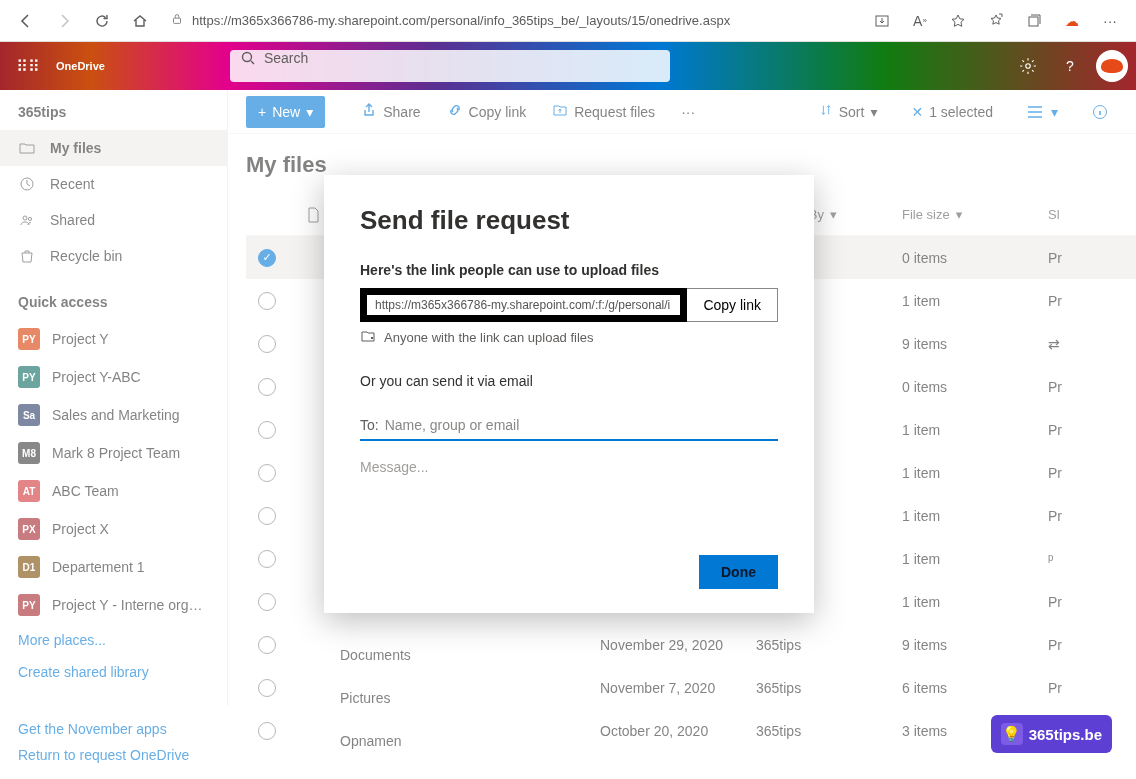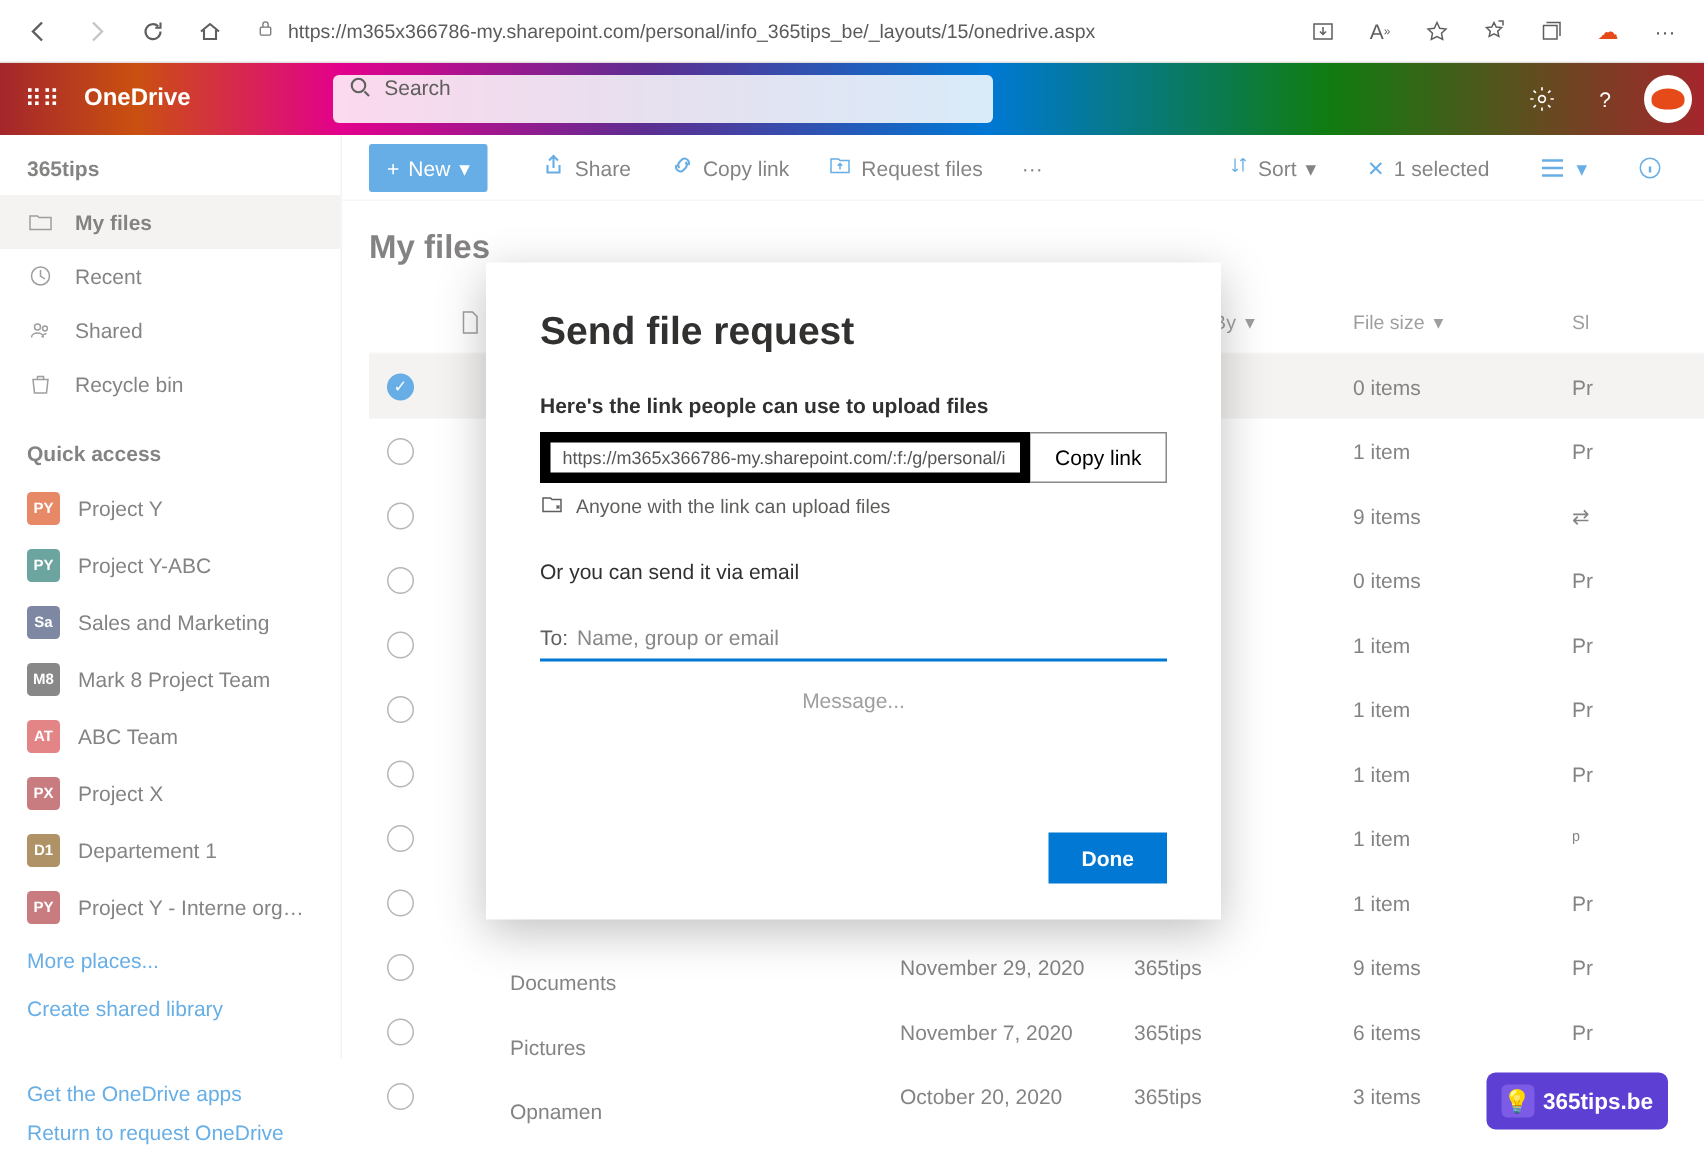--- a/index.html
+++ b/index.html
@@ -9,21 +9,21 @@
   .browser-bar { height: 42px; display: flex; align-items: center; padding: 0 10px; gap: 6px; border-bottom: 1px solid #e1dfdd; }
   .bb-btn { width: 32px; height: 32px; display: flex; align-items: center; justify-content: center; color: #605e5c; border-radius: 4px; }
   .bb-btn.disabled { color: #c8c6c4; }
   .url-box { flex: 1; height: 30px; display: flex; align-items: center; padding: 0 8px; border-radius: 4px; gap: 8px; color: #5b5b5b; font-size: 13px; }
   .url-box .lock { color: #777; }
   .url-text { white-space: nowrap; overflow: hidden; }
 
   
   .suite-header { height: 48px; background: linear-gradient(90deg,#a4262c 0%,#ca5010 8%,#e3008c 20%,#5c2e91 38%,#0078d4 58%,#107c10 78%,#a4262c 100%); display: flex; align-items: center; color: #fff; padding: 0 8px; gap: 8px; }
   .waffle { width: 40px; text-align: center; font-size: 16px; }
-  .app-name { font-weight: 600; font-size: 16px; flex: 0 0 auto; }
+  .app-name { font-weight: 600; font-size: 11px; flex: 0 0 auto; margin-right: 30px; }
   .search-box { flex: 0 0 440px; height: 32px; background: rgba(255,255,255,.85); border-radius: 4px; display: flex; padding: 0 10px; color: #605e5c; gap: 8px; margin-left: 87px;}
   .suite-right { margin-left: auto; display: flex; align-items: center; gap: 10px; }
   .suite-icon { width: 32px; height: 32px; display: flex; align-items: center; justify-content: center; color: #fff; }
   .avatar { width: 32px; height: 32px; border-radius: 50%; background: #fff; display:flex; align-items:center; justify-content:center; }
   .avatar-inner { width:22px; height:14px; background:#e64a19; border-radius:50% 50% 40% 40%; }
   .dim-layer { position:absolute; inset:90px 0 0 0; background: rgba(255,255,255,.4); pointer-events:none; }
 
   
   .app-body { position: absolute; top: 90px; left: 0; right: 0; bottom: 0; display: flex; }
 
@@ -66,23 +66,23 @@
   .modal { position:absolute; left:324px; top:175px; width:490px; background:#fff; box-shadow:0 8px 30px rgba(0,0,0,.25); padding:30px 36px 24px; }
   .modal h1{font-size:26px; font-weight:600; margin-bottom:26px;}
   .modal .sub{font-weight:600; font-size:14px; margin-bottom:10px;}
   .link-row{display:flex; gap:0; margin-bottom:6px;}
   .link-input{flex:1; height:34px; border:7px solid #000000; padding:0 8px; font-size:12px; color:#555; background:#fff;}
   .link-input::selection{background:#cfe4fa;}
   .copy-btn{height:34px; padding:0 16px; border:1px solid #8a8886; border-left:none; background:#fff; font-size:14px;}
   .perm-row{display:flex;align-items:center;gap:8px;color:#605e5c;font-size:13px; margin-bottom:26px;}
   .sub2{font-size:14px;color:#323130;margin-bottom:28px;}
   .to-row{border-bottom:2px solid #0078d4; padding-bottom:6px; display:flex; gap:6px; font-size:14px; color:#605e5c; margin-bottom:18px;}
-  .msg{color:#a19f9d;font-size:14px; margin-bottom:80px;text-align:center;}
+  .msg{color:#a19f9d;font-size:14px; margin-bottom:80px;}
   .done-row{display:flex;justify-content:flex-end;}
-  .done-btn{background:#0078d4;color:#ffffff;border:none;height:34px;padding:0 22px;font-size:14px;font-weight:600;}
+  .done-btn{background:#0078d4;color:#0f172a;border:none;height:34px;padding:0 22px;font-size:14px;font-weight:600;}
 
   
   .watermark{position:absolute; right:24px; bottom:26px; background:#5d3fd3; color:#fff; padding:8px 10px; border-radius:6px; font-weight:700; font-size:15px; display:flex; align-items:center; gap:6px;}
   .watermark .bulb{width:22px;height:22px;background:#7c5ce6;border-radius:4px;display:flex;align-items:center;justify-content:center;}
 
   svg{flex-shrink:0;}
 </style>
 </head>
 <body>
 
@@ -459,21 +459,21 @@
     <div class="col-by">365tips</div>
     <div class="col-sz">3 items</div>
     <div class="col-sh">Pr</div>
           </div>
         </div>
     </div>
   </div>
 </div>
 
 <div class="bottom-links">
-  <div>Get the OneDrive apps</div>
+  <div>Get the November apps</div>
   <div>Return to request OneDrive</div>
 </div>
 
 <div class="dim-layer"></div>
 
 <div class="modal">
   <h1>Send file request</h1>
   <div class="sub">Here's the link people can use to upload files</div>
   <div class="link-row">
     <input class="link-input" readonly="" value="https://m365x366786-my.sharepoint.com/:f:/g/personal/i" style="">

